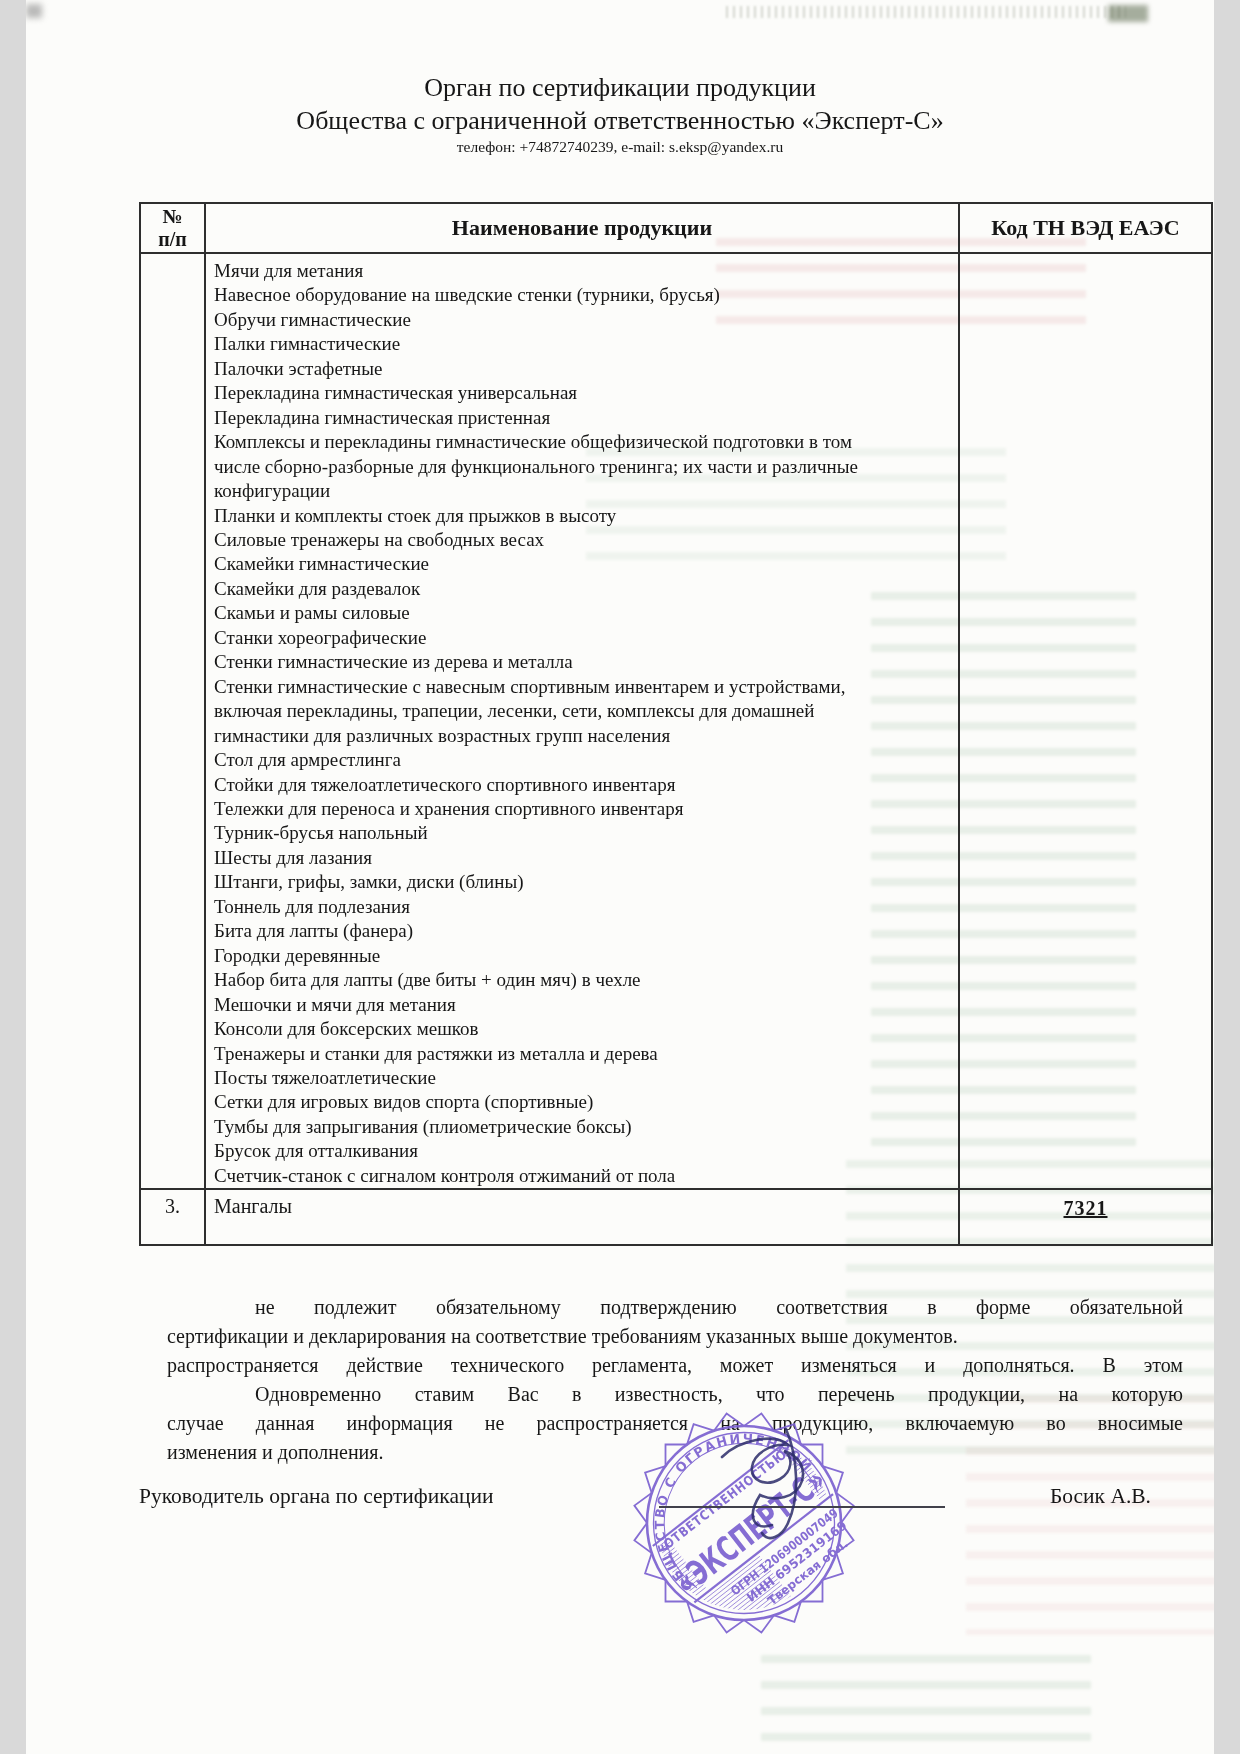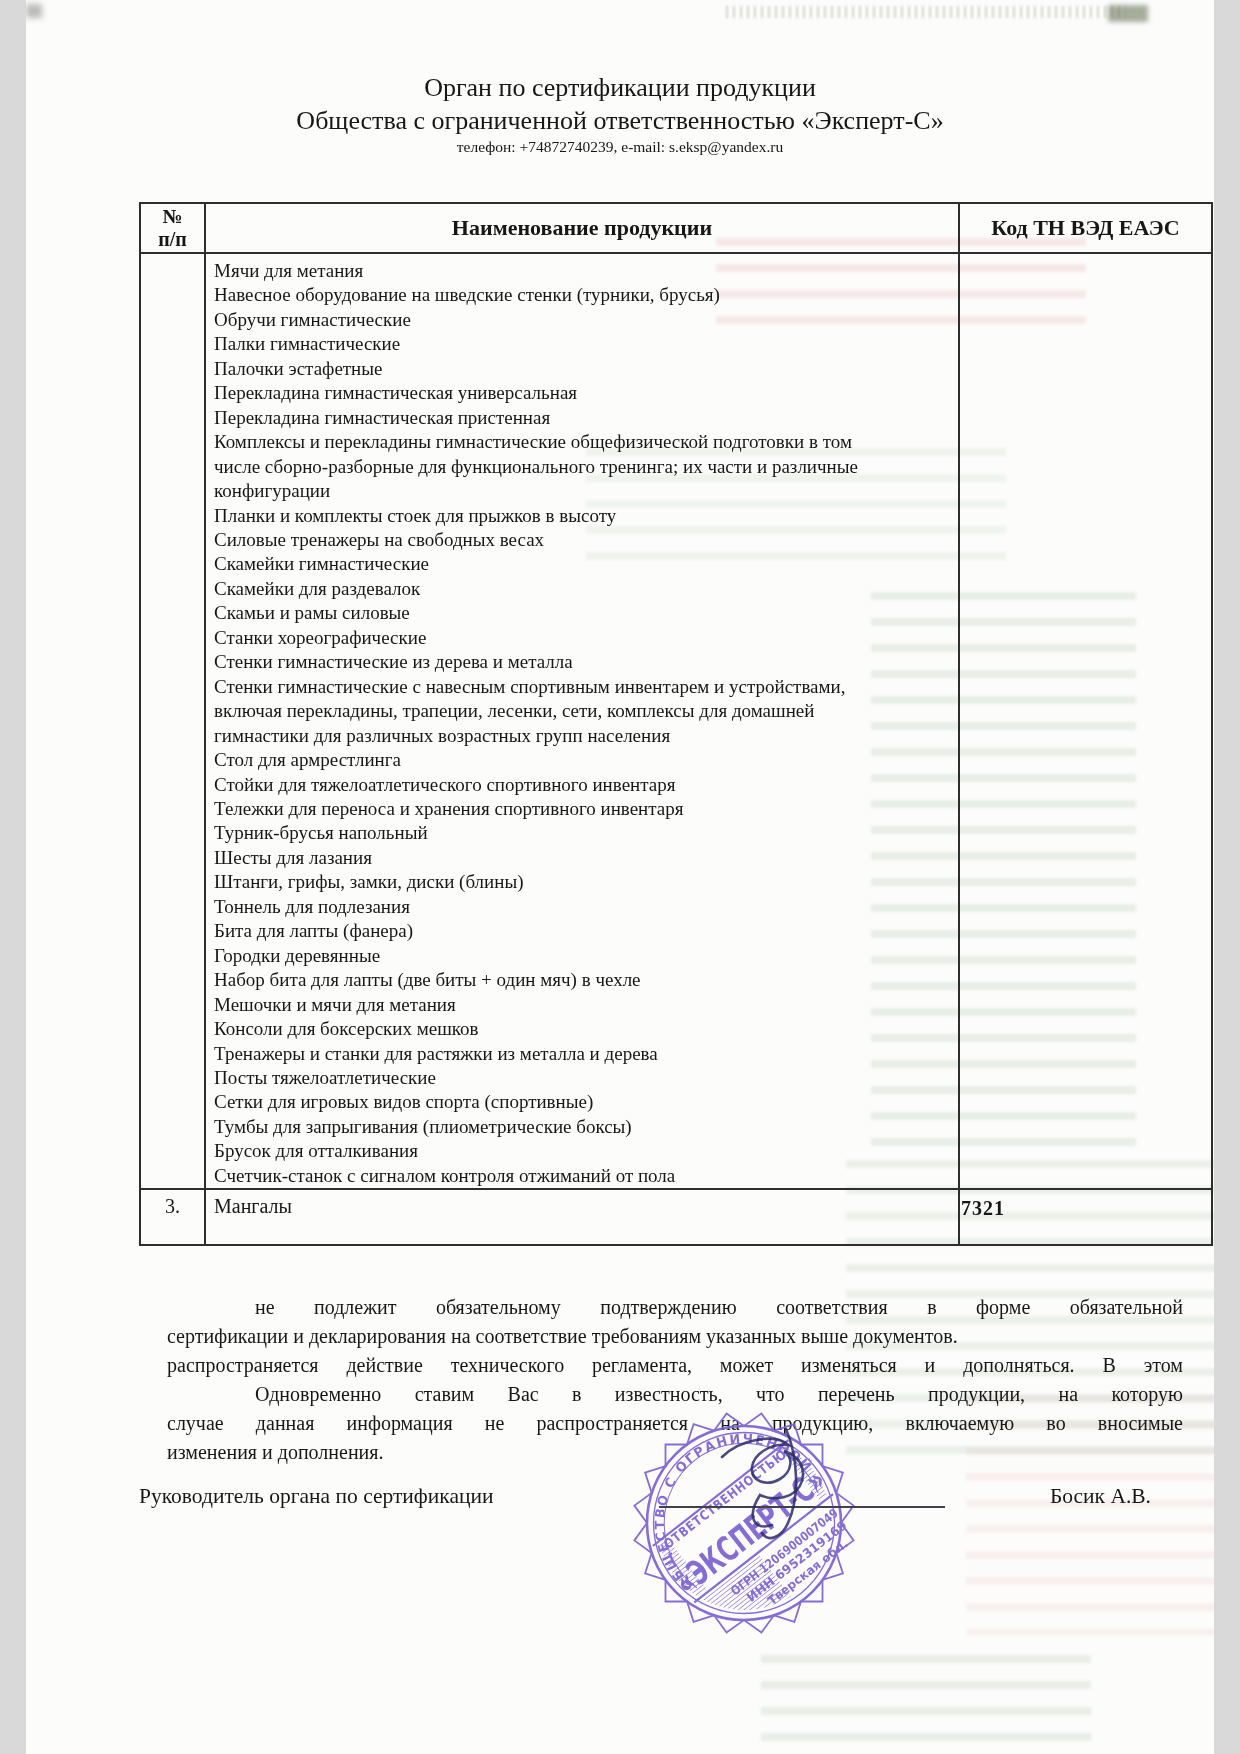--- a/index.html
+++ b/index.html
@@ -26,21 +26,21 @@
   .tbl{position:absolute;top:202px;left:113px;border-collapse:collapse;table-layout:fixed;z-index:2;}
   .tbl th,.tbl td{border:2px solid #2e2e2e;vertical-align:top;}
   .tbl thead th{height:46px;vertical-align:middle;text-align:center;font-weight:bold;}
   .th-c1{font-size:20px;line-height:23px;}
   .th-c2,.th-c3{font-size:22px;}
   .big-cell{height:929px;padding:5px 0 0 8px;overflow:hidden;}
   .product-line{font-size:19px;line-height:24.45px;max-width:652px;}
   .row3 td{height:46px;}
   .cell-num{text-align:center;font-size:20px;padding-top:5px;}
   .cell-name{font-size:20px;padding:5px 0 0 8px;}
-  .cell-code{font-weight:bold;font-size:20px;padding-top:7px;letter-spacing:1px;}
+  .cell-code{text-align:center;font-weight:bold;font-size:20px;padding-top:7px;letter-spacing:1px;text-decoration:underline;}
 
   
   .paras{position:absolute;left:113px;top:1293px;width:1016px;z-index:2;margin-left:28px;}
   .pline{font-size:20px;line-height:29px;text-align:justify;text-align-last:justify;}
   .pline.first{text-indent:88px;}
   .pline.last{text-align-last:left;}
 
   
   .sig-role{position:absolute;left:113px;top:1484px;font-size:21.5px;z-index:2;}
   .sig-name{position:absolute;right:63px;top:1484px;font-size:21.5px;z-index:2;}

